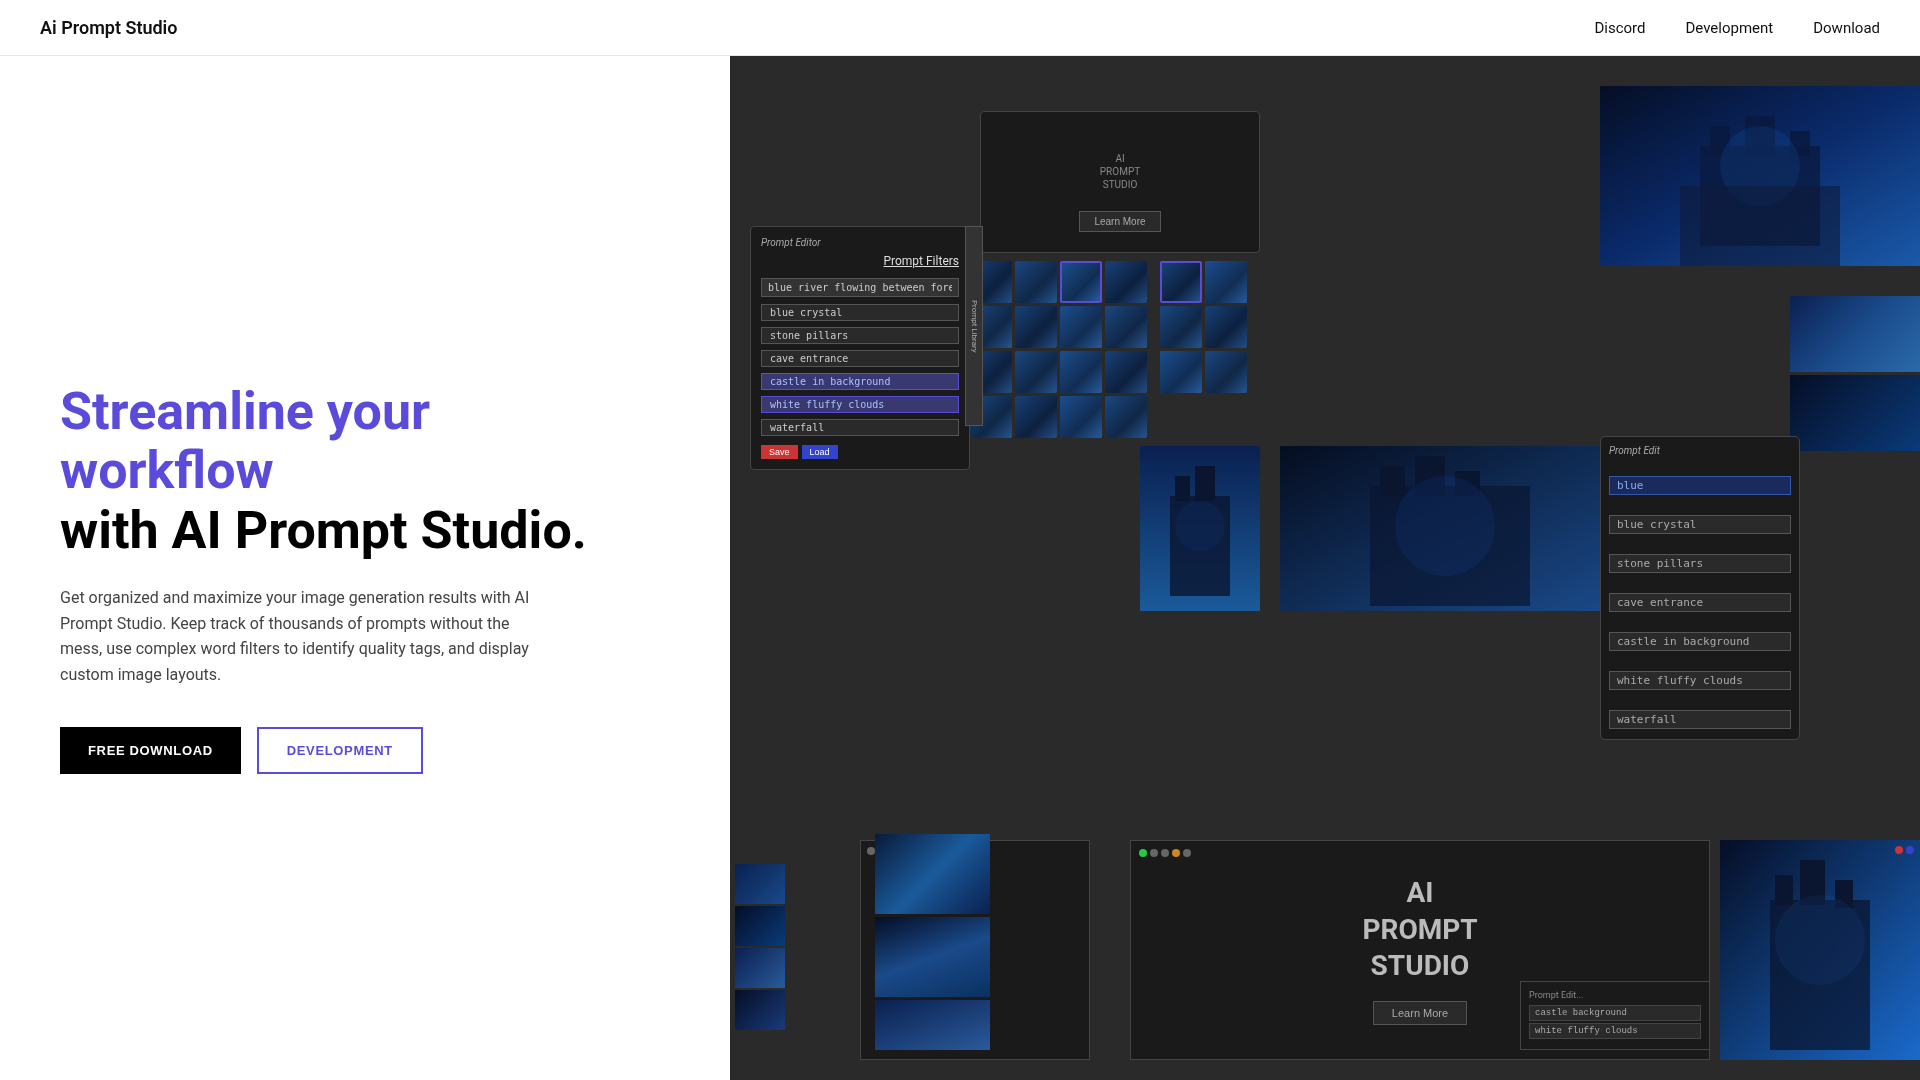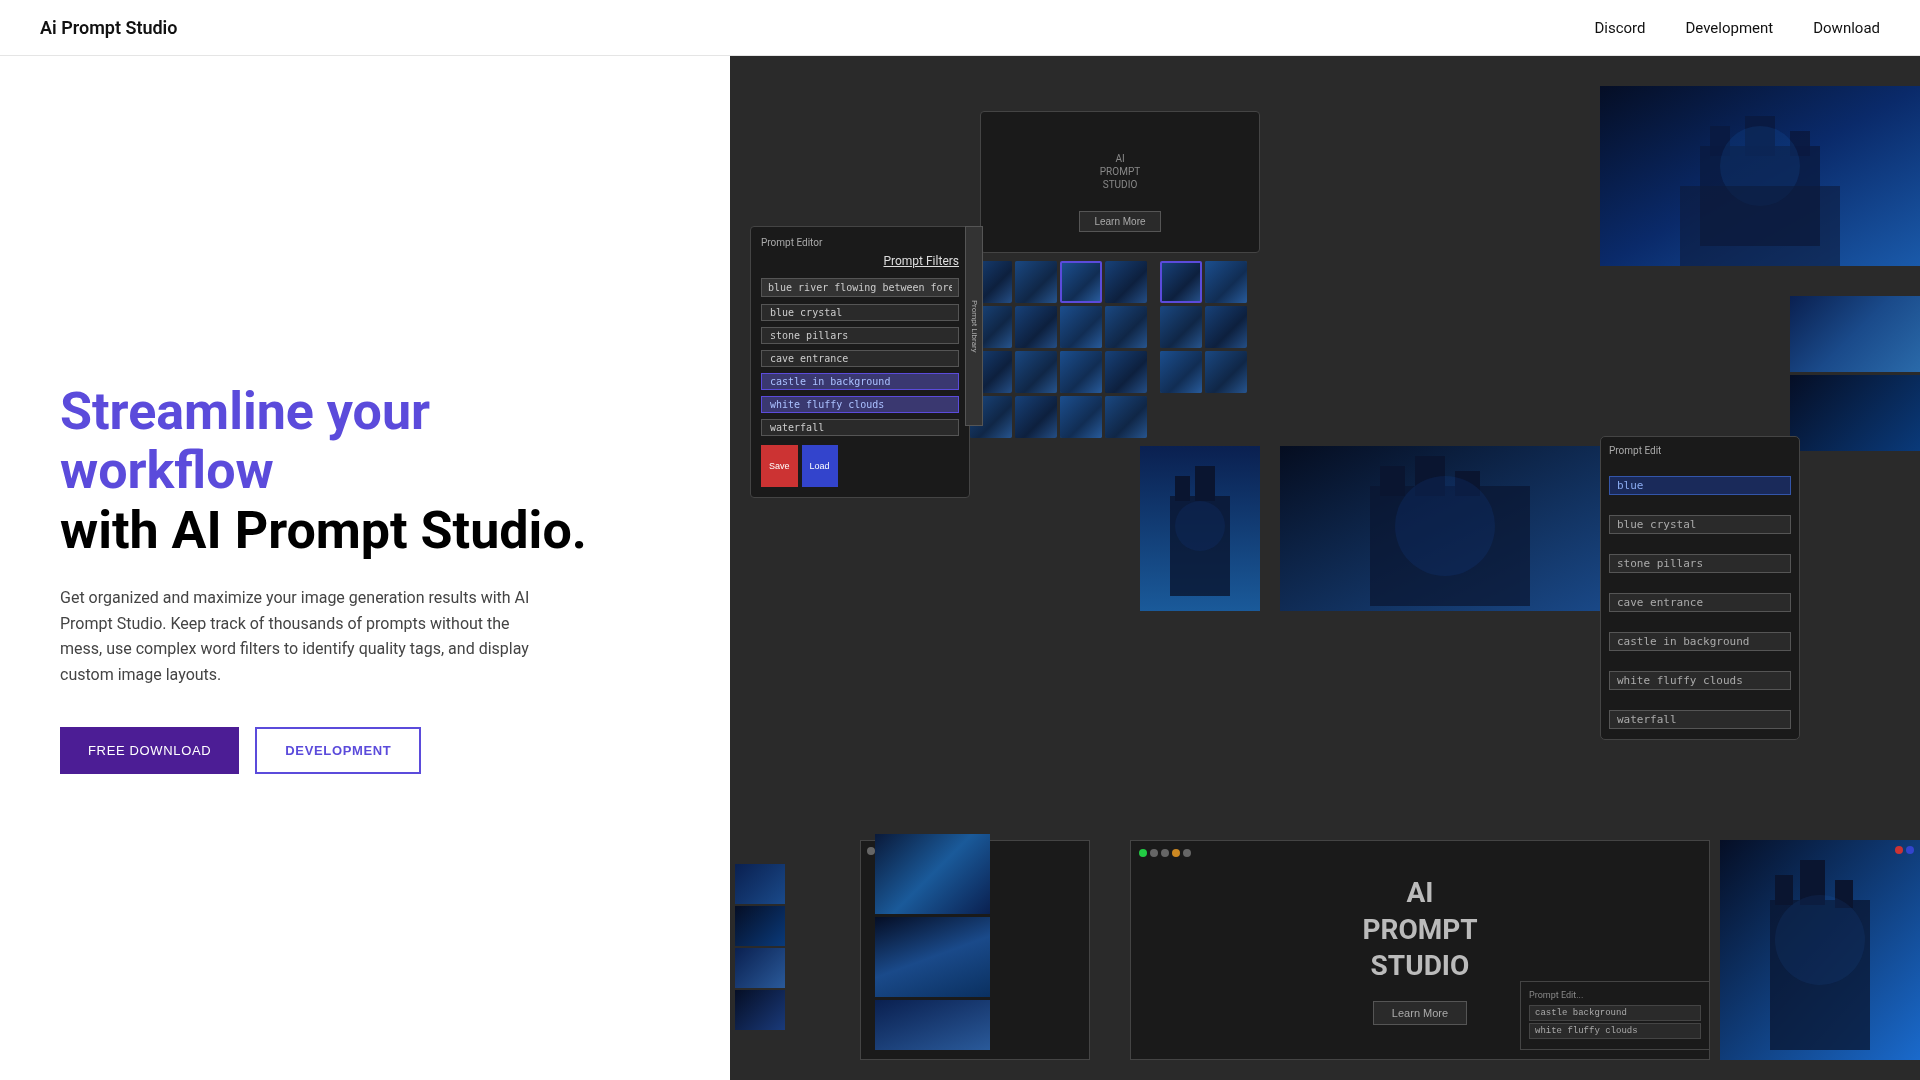--- a/index.html
+++ b/index.html
@@ -71,26 +71,26 @@
       color: #444;
       line-height: 1.6;
       max-width: 480px;
       margin-bottom: 40px;
     }
     .hero-buttons {
       display: flex;
       gap: 16px;
     }
     .btn-primary {
-      background: #4c1d95;
+      background: #000000;
       color: #fff;
       border: none;
       padding: 14px 28px;
       font-size: 13px;
-      font-weight: 400;
+      font-weight: 700;
       letter-spacing: 0.05em;
       cursor: pointer;
       text-transform: uppercase;
     }
     .btn-secondary {
       background: transparent;
       color: #5b4bdb;
       border: 2px solid #5b4bdb;
       padding: 14px 28px;
       font-size: 13px;
@@ -123,20 +123,21 @@
       background: #1a1a1a;
       border: 1px solid #444;
       border-radius: 4px;
       padding: 10px;
       z-index: 5;
     }
     .panel-label {
       font-size: 10px;
       color: #aaa;
       margin-bottom: 6px;
+      font-style: italic;
     }
     .prompt-filters-title {
       text-align: right;
       font-size: 12px;
       color: #ddd;
       margin-bottom: 8px;
       text-decoration: underline;
     }
     .filter-input {
       background: #333;
@@ -169,21 +170,21 @@
     .panel-buttons {
       display: flex;
       gap: 4px;
       margin-top: 6px;
     }
     .btn-red {
       background: #cc3333;
       border: none;
       color: #fff;
       font-size: 9px;
-      padding: 16px 8px;
+      padding: 2px 8px;
       cursor: pointer;
     }
     .btn-blue-sm {
       background: #3344cc;
       border: none;
       color: #fff;
       font-size: 9px;
       padding: 2px 8px;
       cursor: pointer;
     }

